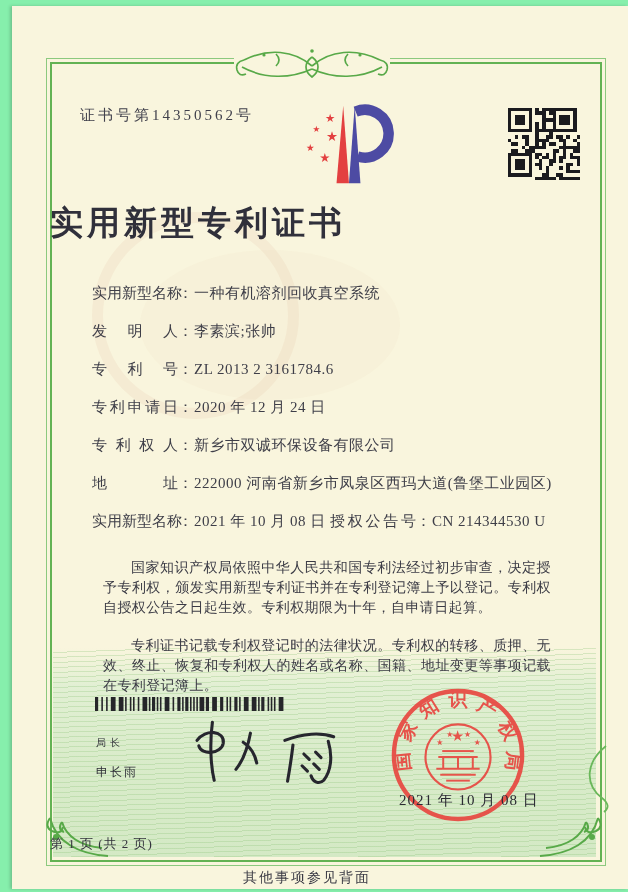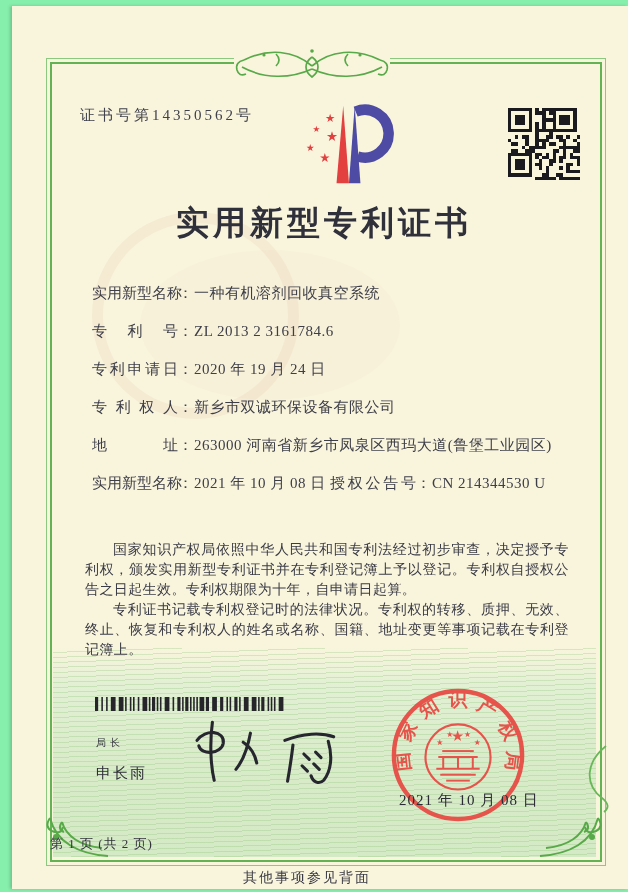--- a/index.html
+++ b/index.html
@@ -16,35 +16,35 @@
     border:2px solid #63b253;outline:1px solid #8cc97e;outline-offset:3px;pointer-events:none;}
   .orn{position:absolute;z-index:3;pointer-events:none;}
   
   #ghost{position:absolute;left:92px;top:212px;width:185px;height:185px;border-radius:50%;
     border:11px solid rgba(195,115,90,.07);z-index:0;}
   #ghost2{position:absolute;left:140px;top:250px;width:260px;height:150px;border-radius:50%;
     background:rgba(225,185,150,.06);z-index:0;}
   
   .txt{position:absolute;color:#3c3c46;z-index:4;white-space:nowrap;}
   #certno{left:80px;top:106px;font-size:15px;letter-spacing:3px;color:#41414c;}
-  #title{left:50px;top:201px;width:548px;text-align:center;font-size:33px;letter-spacing:4px;
+  #title{left:50px;top:201px;width:548px;font-size:33px;letter-spacing:4px;
     font-weight:600;color:#30303b;white-space:nowrap;}
   #fields{position:absolute;left:92px;top:282px;z-index:4;font-size:15px;color:#3e3e48;}
   .frow{white-space:nowrap;line-height:22px;margin-bottom:16px;}
   .flabel{display:inline-block;width:86px;text-align:justify;text-align-last:justify;vertical-align:top;}
   .fcolon{display:inline-block;width:16px;}
   .fval{letter-spacing:.5px;}
   .fval-fixed{display:inline-block;width:136px;}
   #paras{position:absolute;left:85px;top:540px;width:484px;z-index:4;font-size:14px;
     line-height:20px;color:#3b3b45;text-align:justify;letter-spacing:.4px;}
-  #paras p{margin:0;text-indent:2em;}
+  #paras p{margin:18px;text-indent:2em;}
   #barcode{position:absolute;left:95px;top:697px;width:190px;height:14px;z-index:4;}
   #signoff-title{left:96px;top:736px;font-size:10px;letter-spacing:4px;color:#2d2d36;
     font-family:"Liberation Sans","DejaVu Sans",sans-serif;}
-  #signoff-name{left:96px;top:764px;font-size:15px;letter-spacing:2px;color:#2d2d36;
+  #signoff-name{left:96px;top:764px;font-size:12px;letter-spacing:2px;color:#2d2d36;
     font-family:"Liberation Sans","DejaVu Sans",sans-serif;}
   #sig{position:absolute;left:178px;top:712px;z-index:5;}
   #seal{position:absolute;left:389px;top:686px;z-index:5;opacity:.9;}
   #sealdate{left:399px;top:791px;font-size:15px;letter-spacing:1px;color:#2b2b33;z-index:6;}
   #pagination{left:50px;top:835px;width:548px;font-size:13px;
     letter-spacing:1px;color:#33333d;z-index:4;}
   #backnote{left:33px;top:869px;width:548px;text-align:center;font-size:14px;
     letter-spacing:2px;color:#3a3a44;z-index:4;}
   #logo{position:absolute;left:300px;top:101px;z-index:4;}
   #qr{position:absolute;left:508px;top:108px;width:72px;height:72px;z-index:4;}
@@ -251,30 +251,33 @@
       </g>
     </svg>
 
   <div class="txt" id="title">实用新型专利证书</div>
 
   <div id="fields">
     <div class="frow">
       <span class="flabel">实用新型名称</span><span class="fcolon">：</span><span class="fval">一种有机溶剂回收真空系统</span>
     </div>
     <div class="frow">
+      <span class="flabel">发明人</span><span class="fcolon">：</span><span class="fval">李素滨;张帅</span>
+    </div>
+    <div class="frow">
       <span class="flabel">专利号</span><span class="fcolon">：</span><span class="fval">ZL 2013 2 3161784.6</span>
     </div>
     <div class="frow">
-      <span class="flabel">专利申请日</span><span class="fcolon">：</span><span class="fval">2020 年 19 月 24 日</span>
+      <span class="flabel">专利申请日</span><span class="fcolon">：</span><span class="fval">2020 年 12 月 24 日</span>
     </div>
     <div class="frow">
       <span class="flabel">专利权人</span><span class="fcolon">：</span><span class="fval">新乡市双诚环保设备有限公司</span>
     </div>
     <div class="frow">
-      <span class="flabel">地址</span><span class="fcolon">：</span><span class="fval">263000 河南省新乡市凤泉区西玛大道(鲁堡工业园区)</span>
+      <span class="flabel">地址</span><span class="fcolon">：</span><span class="fval">222000 河南省新乡市凤泉区西玛大道(鲁堡工业园区)</span>
     </div>
     <div class="frow">
       <span class="flabel">实用新型名称</span><span class="fcolon">：</span><span class="fval fval-fixed">2021 年 10 月 08 日</span><span class="flabel">授权公告号</span><span class="fcolon">：</span><span class="fval">CN 214344530 U</span>
     </div>
   </div>
 
   <div id="paras">
     <p>国家知识产权局依照中华人民共和国专利法经过初步审查，决定授予专利权，颁发实用新型专利证书并在专利登记簿上予以登记。专利权自授权公告之日起生效。专利权期限为十年，自申请日起算。</p>
     <p>专利证书记载专利权登记时的法律状况。专利权的转移、质押、无效、终止、恢复和专利权人的姓名或名称、国籍、地址变更等事项记载在专利登记簿上。</p>
   </div>

